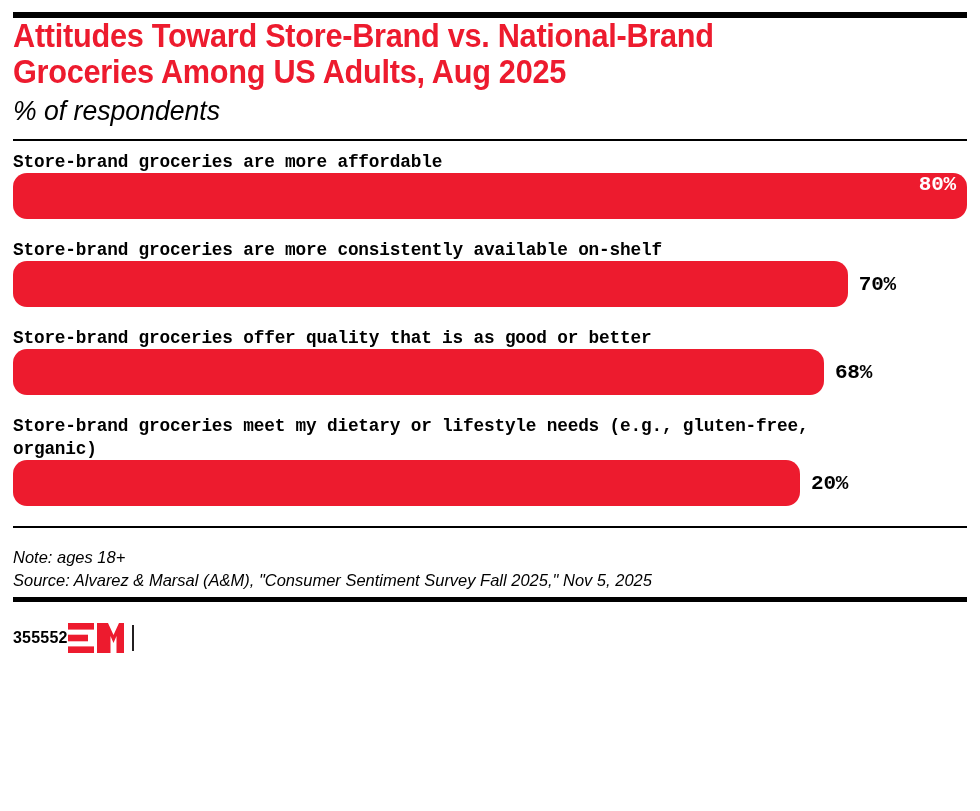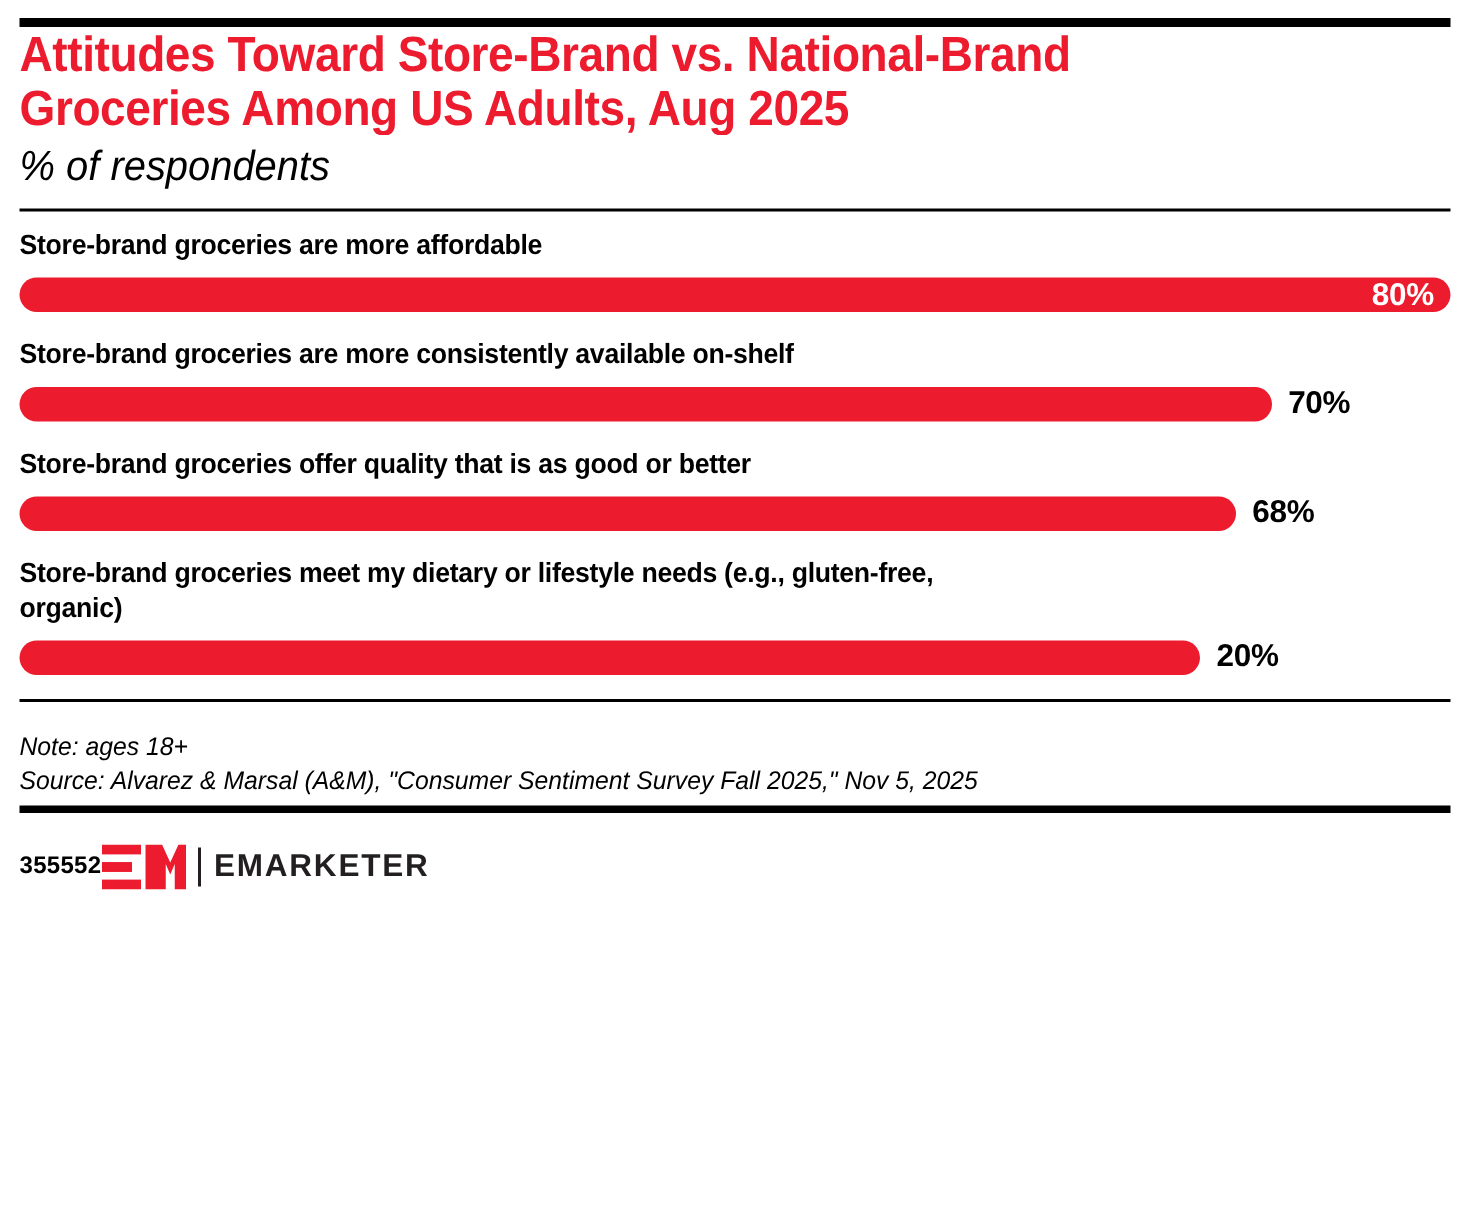--- a/index.html
+++ b/index.html
@@ -63,41 +63,42 @@
     margin: 4px 0 6px 0;
     transform: scaleX(0.95);
     transform-origin: left center;
   }
 
   
   #plot {
     padding-top: 10px;
   }
   .bar-group {
-    margin-bottom: 9px;
+    margin-bottom: 24px;
+    font-family: Liberation Mono, monospace;
   }
   .bar-label {
     font-size: 18.5px;
     line-height: 23px;
     font-weight: bold;
     color: #000000;
     letter-spacing: -0.2px;
     transform: scaleX(0.96);
     transform-origin: left center;
     margin-bottom: 3px;
     white-space: pre-line;
   }
   .bar-row {
     position: relative;
     display: flex;
     align-items: center;
     height: 38px;
   }
   .bar {
-    height: 23px;
+    height: 46px;
     background: #ED1B2E;
     display: flex;
     align-items: flex-start;
     justify-content: flex-end;
     box-sizing: border-box;
     border-radius: 14px;
   }
   .bar-value-inside {
     color: #ffffff;
     font-size: 21px;
@@ -220,17 +221,16 @@
   <div id="footer">
     <div id="chart-id">355552</div>
     <div id="brand">
       <svg id="brand-mark" width="56" height="30" viewBox="0 0 56 30">
         <rect x="0" y="0" width="26" height="6.6" fill="#ED1B2E"></rect>
         <rect x="0" y="11.7" width="20" height="6.6" fill="#ED1B2E"></rect>
         <rect x="0" y="23.4" width="26" height="6.6" fill="#ED1B2E"></rect>
         <polygon points="29,30 29,0 40,0 45.5,12 51,0 56,0 56,30 48.5,30 48.5,13 45.5,20 42.5,13 42.5,30" fill="#ED1B2E"></polygon>
       </svg>
       <div id="brand-divider"></div>
-      <div id="brand-wordmark">EMARKETER</div>
     </div>
   </div>
 
 </div>
 
 </body></html>

